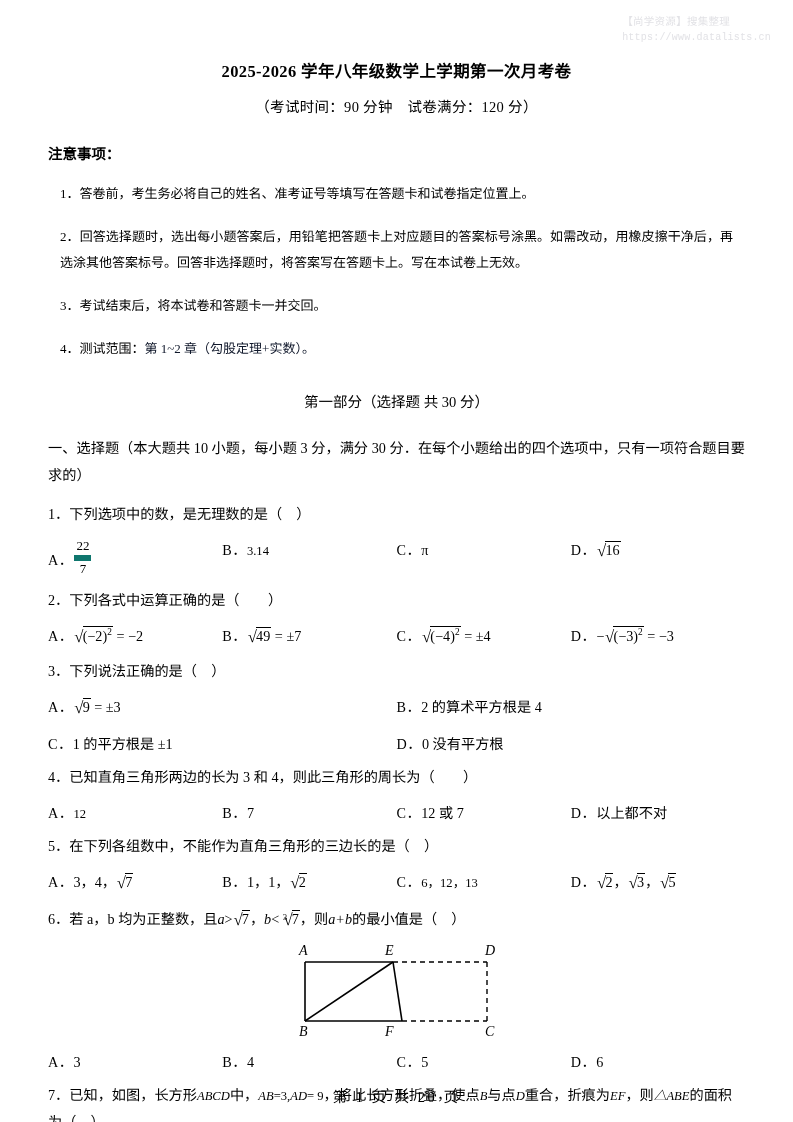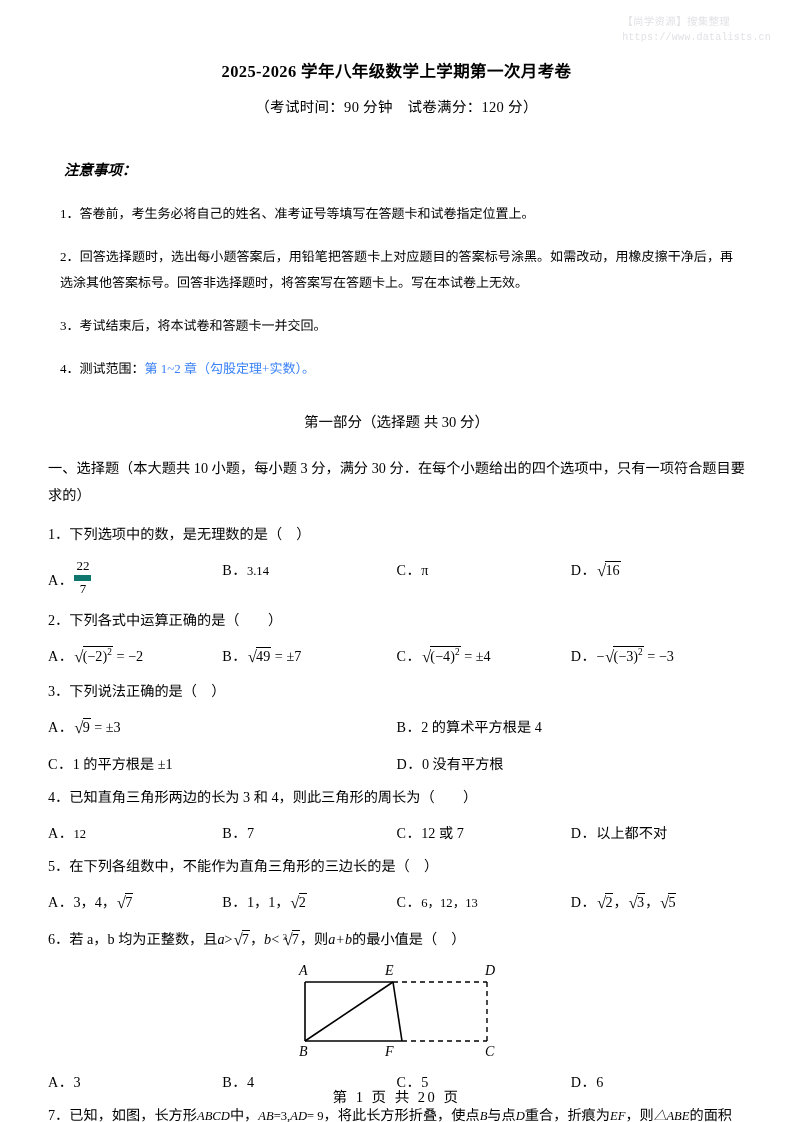--- a/index.html
+++ b/index.html
@@ -62,34 +62,33 @@
     font-size: 14.5px;
     margin: 0;
     padding-top: 13px;
     letter-spacing: 0.3px;
   }
 
   
   .notice-heading {
     font-size: 14.5px;
     font-weight: bold;
-    margin: 16px;
+    margin: 0;
     padding-top: 26px;
-    font-style: italic;
   }
   .notice-item {
     font-size: 13px;
     line-height: 1.95;
     margin: 12px;
     padding-top: 6px;
     text-align: justify;
     text-justify: inter-ideograph;
   }
   .red {
-    color: #3b82f6;
+    color: #0f172a;
   }
 
   .part-heading {
     text-align: center;
     font-size: 14.5px;
     margin: 16px;
     padding-top: 12px;
   }
 
   .section-intro {

